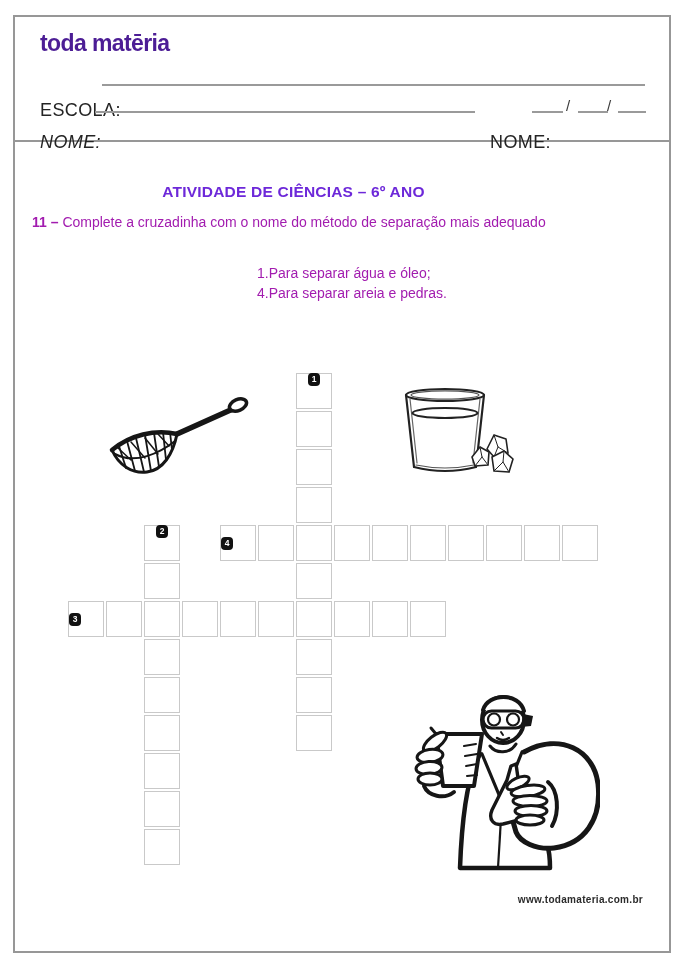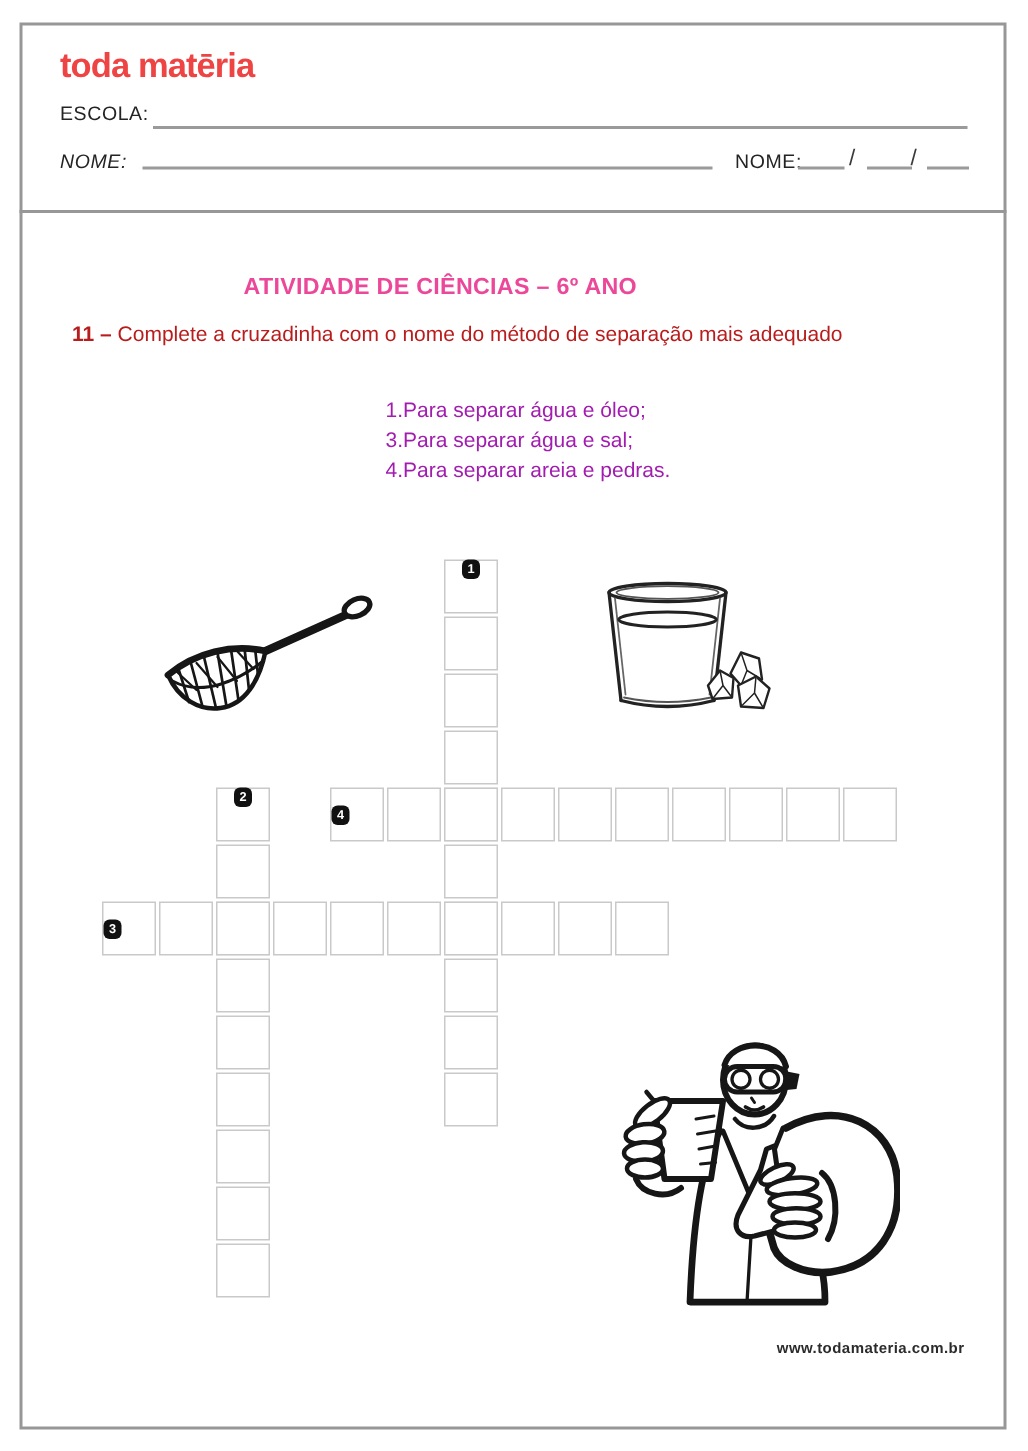--- a/index.html
+++ b/index.html
@@ -14,39 +14,39 @@
     position:absolute;left:13px;top:15px;width:654px;height:934px;
     border:2px solid #979797;background:#ffffff;
   }
   .divider{
     position:absolute;left:13px;top:140px;width:658px;height:0;
     border-top:2px solid #979797;
   }
   
   .logo{
     position:absolute;left:40px;top:30px;
-    font-size:23px;font-weight:700;letter-spacing:-0.6px;color:#ef4444;
+    font-size:23px;font-weight:700;letter-spacing:-0.6px;color:#4c1d95;
   }
   .field-label{
-    position:absolute;font-size:13px;letter-spacing:0.4px;color:#242424;
+    position:absolute;font-size:18px;letter-spacing:0.4px;color:#242424;margin-top:32px;
   }
   .write-line{
     position:absolute;height:0;border-bottom:2px solid #9a9a9a;
   }
   .slash{
     position:absolute;font-size:15px;color:#3a3a3a;
   }
   
   .title{
     position:absolute;left:13px;top:183px;width:561px;text-align:center;
-    font-size:15.5px;font-weight:700;letter-spacing:0.2px;color:#ec4899;
+    font-size:15.5px;font-weight:700;letter-spacing:0.2px;color:#6d28d9;
   }
   .question{
-    position:absolute;left:48px;top:212px;width:612px;
-    font-size:14px;line-height:21px;color:#b91c1c;
+    position:absolute;left:32px;top:212px;width:612px;
+    font-size:14px;line-height:21px;color:#a21caf;
   }
   .question b{font-weight:700;}
   .clues{
     position:absolute;left:257px;top:263px;
     font-size:14px;line-height:20px;color:#a21caf;
   }
   .clue{white-space:nowrap;}
   
   .cell{
     position:absolute;width:36px;height:36px;box-sizing:border-box;
@@ -86,21 +86,20 @@
 <div class="write-line" style="left:618px;top:111px;width:28px;"></div>
 
 <div class="title">ATIVIDADE DE CIÊNCIAS – 6º ANO</div>
 
 <div class="question">
   <span><b>11 –</b> <span>Complete a cruzadinha com o nome do método de separação mais adequado</span></span><br>
 </div>
 
 <div class="clues">
   <div class="clue"><span>1.</span><span>Para separar água e óleo;</span></div>
-  <div class="clue"><span>3.</span><span>Para separar água e sal;</span></div>
   <div class="clue"><span>4.</span><span>Para separar areia e pedras.</span></div>
 </div>
 
 <div id="crossword-host">
     <div class="cell" style="left: 296px; top: 373px;"></div>
     <div class="cell" style="left: 296px; top: 411px;"></div>
     <div class="cell" style="left: 296px; top: 449px;"></div>
     <div class="cell" style="left: 296px; top: 487px;"></div>
     <div class="cell" style="left: 296px; top: 525px;"></div>
     <div class="cell" style="left: 296px; top: 563px;"></div>

